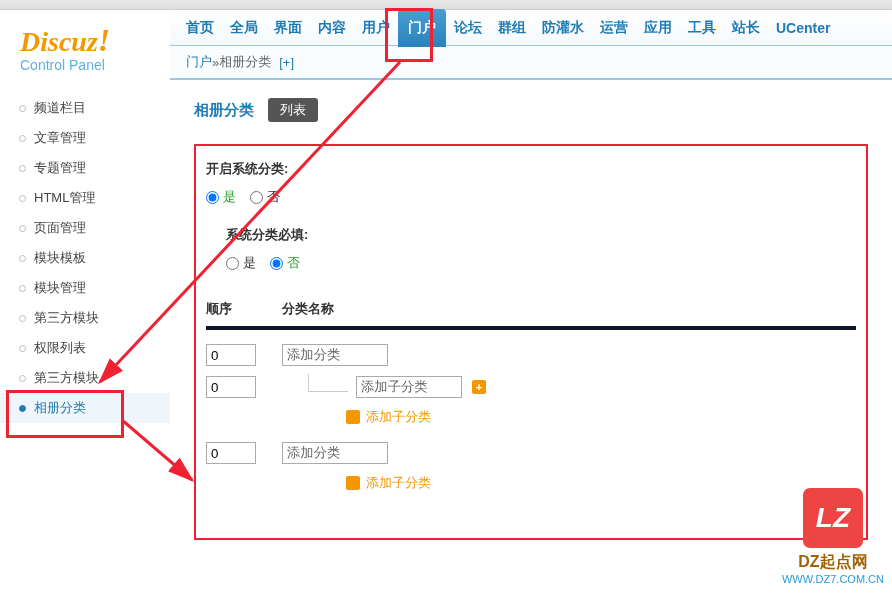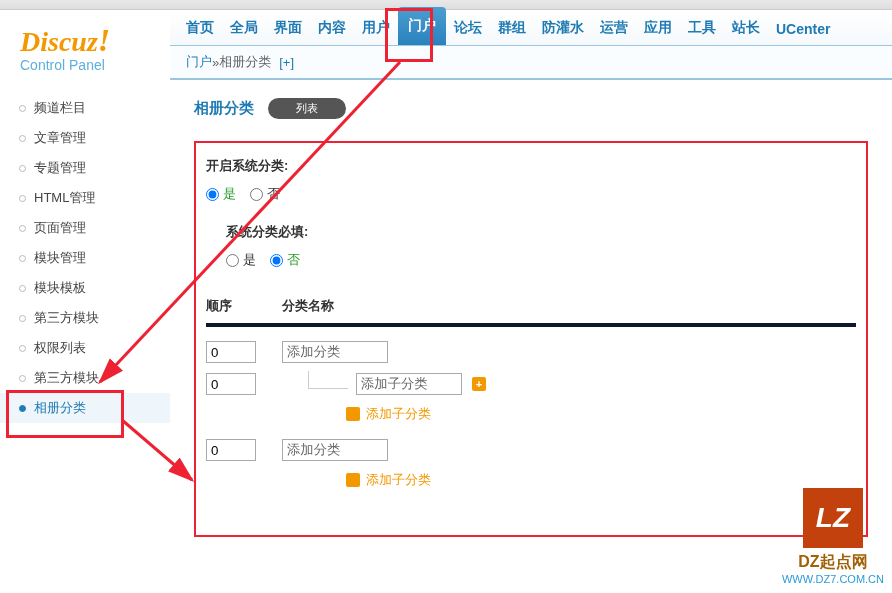--- a/index.html
+++ b/index.html
@@ -10,73 +10,73 @@
 .logo-area{padding:0 20px 20px 20px}
 .logo{font-family:Georgia,serif;font-size:28px;font-weight:bold;color:#f39800;font-style:italic}
 .logo em{color:#f39800;font-size:32px}
 .logo-sub{color:#5eb0dc;font-size:14px;margin-top:-2px}
 .side-nav{list-style:none}
 .side-nav li{padding:6px 0 6px 34px;position:relative;cursor:pointer;color:#444}
 .side-nav li::before{content:"";position:absolute;left:19px;top:12px;width:5px;height:5px;border:1px solid #bbb;border-radius:50%;background:#fff}
 .side-nav li.active{color:#1e7bb3;background:#eef6fb}
 .side-nav li.active::before{background:#1e7bb3;border-color:#1e7bb3}
 .main{flex:1;background:#fff}
-.top-nav{height:36px;background:linear-gradient(#fff,#f5f9fc);border-bottom:1px solid #9cc5e0;display:flex;align-items:flex-end;padding-left:8px}
+.top-nav{height:36px;background:linear-gradient(#fff,#f5f9fc);border-bottom:1px solid #9cc5e0;display:flex;align-items:center;padding-left:8px}
 .top-nav .tab{padding:8px 8px;color:#1e7bb3;font-weight:bold;cursor:pointer;font-size:14px}
 .top-nav .tab.active{background:linear-gradient(#4a9ed0,#2a82bd);color:#fff;border-radius:4px 4px 0 0;padding:10px 10px}
 .sub-header{height:34px;border-bottom:2px solid #9cc5e0;display:flex;align-items:center;padding-left:16px;color:#666;background:#fafdff}
 .sub-header a{color:#1e7bb3;cursor:pointer}
 .sub-header .plus{color:#1e7bb3;margin-left:8px;cursor:pointer}
 .content{padding:18px 24px}
 .section-tabs{display:flex;align-items:center;gap:14px;margin-bottom:22px}
 .section-tabs .t1{color:#1e7bb3;font-weight:bold;font-size:15px}
-.section-tabs .t2{background:#555;color:#fff;padding:3px 28px;border-radius:11px;font-size:11px}
+.section-tabs .t2{background:#555;color:#fff;padding:3px 12px;border-radius:3px;font-size:13px}
 .form-box{border:2px solid #e23;padding:14px 10px 30px 10px;position:relative}
 .row-label{font-weight:bold;margin-bottom:10px}
 .radio-row{display:flex;gap:14px;align-items:center;margin-bottom:20px}
 .radio-row label{display:flex;align-items:center;gap:4px;cursor:pointer}
 .radio-row input{cursor:pointer}
 .green{color:#2a9a2a}
 .indent{padding-left:20px}
 .tbl-head{display:flex;padding:8px 0;border-bottom:4px solid #0f172a;margin-bottom:14px;font-weight:bold}
 .col-order{width:76px}
 .col-name{flex:1}
 .cat-row{display:flex;align-items:center;margin-bottom:10px}
 .cat-row input.order{width:50px;height:22px;border:1px solid #aaa;padding:0 4px;margin-right:26px}
 .cat-row input.name{width:106px;height:22px;border:1px solid #aaa;padding:0 4px;color:#666}
 .plus-sq{display:inline-flex;width:14px;height:14px;background:#f39800;color:#fff;align-items:center;justify-content:center;font-size:11px;border-radius:2px;margin-left:10px;cursor:pointer;font-weight:bold}
 .add-sub{display:flex;align-items:center;margin-bottom:16px;padding-left:140px}
 .add-sub .plus-sq{margin-left:0;margin-right:6px}
 .add-sub span{color:#f39800;cursor:pointer}
 .red-box{position:absolute;border:3px solid #e23;pointer-events:none}
 .arrow-svg{position:absolute;pointer-events:none}
 .watermark{position:absolute;right:8px;bottom:8px;text-align:center}
-.wm-box{width:60px;height:60px;background:#c2410c;border-radius:0;display:flex;align-items:center;justify-content:center;margin:0 auto 4px}
+.wm-box{width:60px;height:60px;background:#ef4444;border-radius:7px;display:flex;align-items:center;justify-content:center;margin:0 auto 4px}
 .wm-lz{color:#fff;font-size:28px;font-weight:bold;font-style:italic;font-family:Arial}
 .wm-t1{color:#a16207;font-weight:bold;font-size:16px;text-shadow:1px 1px 0 #fff,-1px -1px 0 #fff,1px -1px 0 #fff,-1px 1px 0 #fff}
 .wm-t2{color:#2a9cd8;font-size:11px;text-shadow:1px 1px 0 #fff}
 </style>
 </head>
 <body>
 
 <div class="top-bar"></div>
 <div class="layout">
   <div class="sidebar">
     <div class="logo-area">
       <div class="logo"><span>Discuz</span><em>!</em></div>
       <div class="logo-sub">Control Panel</div>
     </div>
     <ul class="side-nav" id="sidenav">
         <li>频道栏目</li>
         <li>文章管理</li>
         <li>专题管理</li>
         <li>HTML管理</li>
         <li>页面管理</li>
+        <li>模块模板</li>
         <li>模块管理</li>
-        <li>模块模板</li>
         <li>第三方模块</li>
         <li>权限列表</li>
         <li>第三方模块</li>
         <li class="active">相册分类</li>
       </ul>
   </div>
   <div class="main">
     <div class="top-nav" id="topnav">
         <span class="tab">首页</span>
         <span class="tab">全局</span>

